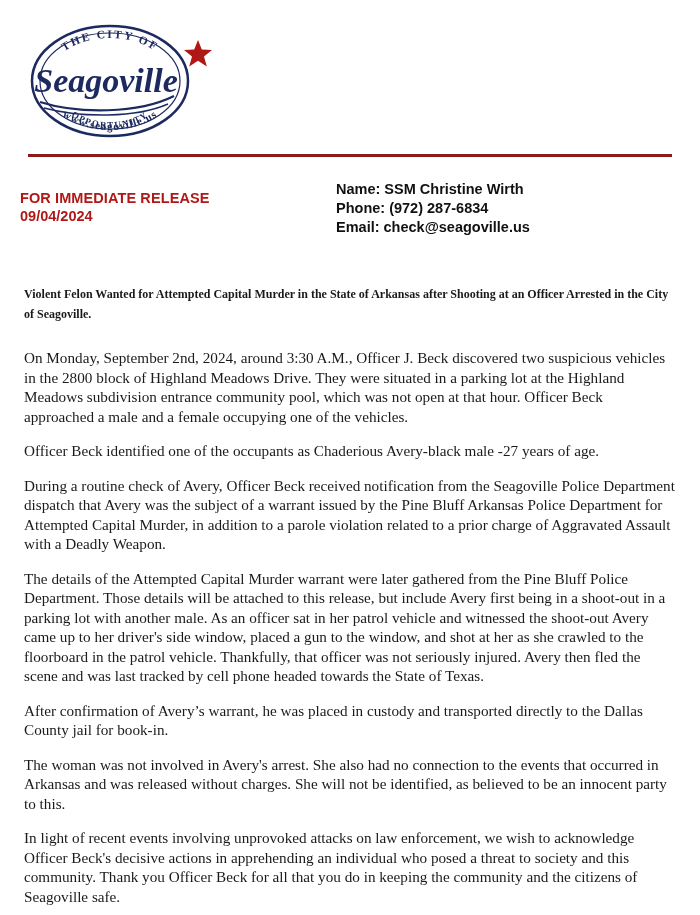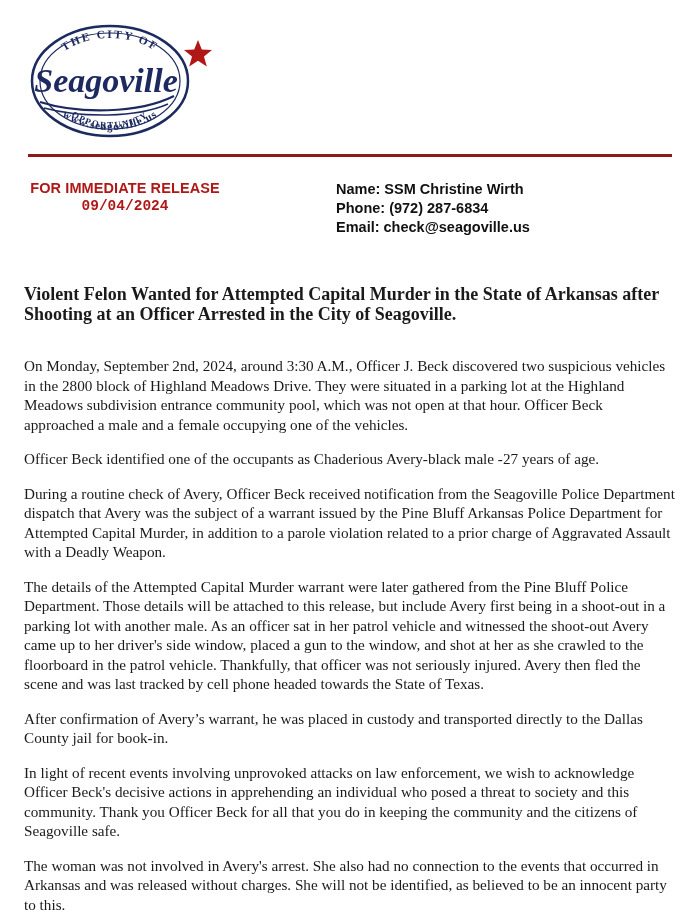--- a/index.html
+++ b/index.html
@@ -63,58 +63,57 @@
   
   .info-band {
     position: relative;
     margin-top: 28px;
     height: 78px;
     font-family: "Liberation Sans", sans-serif;
   }
   .release-block {
     position: absolute;
     left: 6px;
-    top: 0;
-    text-align: center;
+    top: 10px;
+    text-align: left;
     width: 210px;
   }
   .release-title {
     color: #b01818;
     font-weight: bold;
     font-size: 14.5px;
     letter-spacing: .1px;
   }
   .release-date {
     color: #b01818;
     font-weight: bold;
     font-size: 14.5px;
     margin-top: 2px;
-    font-family: Liberation Mono, monospace;
   }
   .contact-block {
     position: absolute;
     left: 322px;
     top: 0;
     color: #111;
     font-weight: bold;
     font-size: 14.5px;
     line-height: 19px;
   }
 
   
   .body-wrap {
     margin-top: 26px;
     padding: 0 10px 0 10px;
   }
   .headline {
     font-family: "Liberation Serif", serif;
     font-weight: bold;
-    font-size: 18px;
+    font-size: 12px;
     line-height: 20px;
-    margin-bottom: 32px;
+    margin-bottom: 24px;
   }
   p.para {
     font-family: "Liberation Serif", serif;
     font-size: 15.2px;
     line-height: 19.5px;
     margin: 12px 0 15px 0;
     text-align: left;
   }
 </style>
 </head>
@@ -172,17 +171,17 @@
   </div>
 
   <div class="body-wrap">
     <div class="headline">Violent Felon Wanted for Attempted Capital Murder in the State of Arkansas after Shooting at an Officer Arrested in the City of Seagoville.</div>
 
     <p class="para">On Monday, September 2nd, 2024, around 3:30 A.M., Officer J. Beck discovered two suspicious vehicles in the 2800 block of Highland Meadows Drive. They were situated in a parking lot at the Highland Meadows subdivision entrance community pool, which was not open at that hour. Officer Beck approached a male and a female occupying one of the vehicles.</p>
     <p class="para">Officer Beck identified one of the occupants as Chaderious Avery-black male -27 years of age.</p>
     <p class="para">During a routine check of Avery, Officer Beck received notification from the Seagoville Police Department dispatch that Avery was the subject of a warrant issued by the Pine Bluff Arkansas Police Department for Attempted Capital Murder, in addition to a parole violation related to a prior charge of Aggravated Assault with a Deadly Weapon.</p>
     <p class="para">The details of the Attempted Capital Murder warrant were later gathered from the Pine Bluff Police Department. Those details will be attached to this release, but include Avery first being in a shoot-out in a parking lot with another male. As an officer sat in her patrol vehicle and witnessed the shoot-out Avery came up to her driver's side window, placed a gun to the window, and shot at her as she crawled to the floorboard in the patrol vehicle. Thankfully, that officer was not seriously injured. Avery then fled the scene and was last tracked by cell phone headed towards the State of Texas.</p>
     <p class="para">After confirmation of Avery’s warrant, he was placed in custody and transported directly to the Dallas County jail for book-in.</p>
+    <p class="para">The woman was not involved in Avery's arrest. She also had no connection to the events that occurred in Arkansas and was released without charges. She will not be identified, as believed to be an innocent party to this.</p>
     <p class="para">In light of recent events involving unprovoked attacks on law enforcement, we wish to acknowledge Officer Beck's decisive actions in apprehending an individual who posed a threat to society and this community. Thank you Officer Beck for all that you do in keeping the community and the citizens of Seagoville safe.</p>
-    <p class="para">The woman was not involved in Avery's arrest. She also had no connection to the events that occurred in Arkansas and was released without charges. She will not be identified, as believed to be an innocent party to this.</p>
   </div>
 
 </div>
 
 </body></html>

